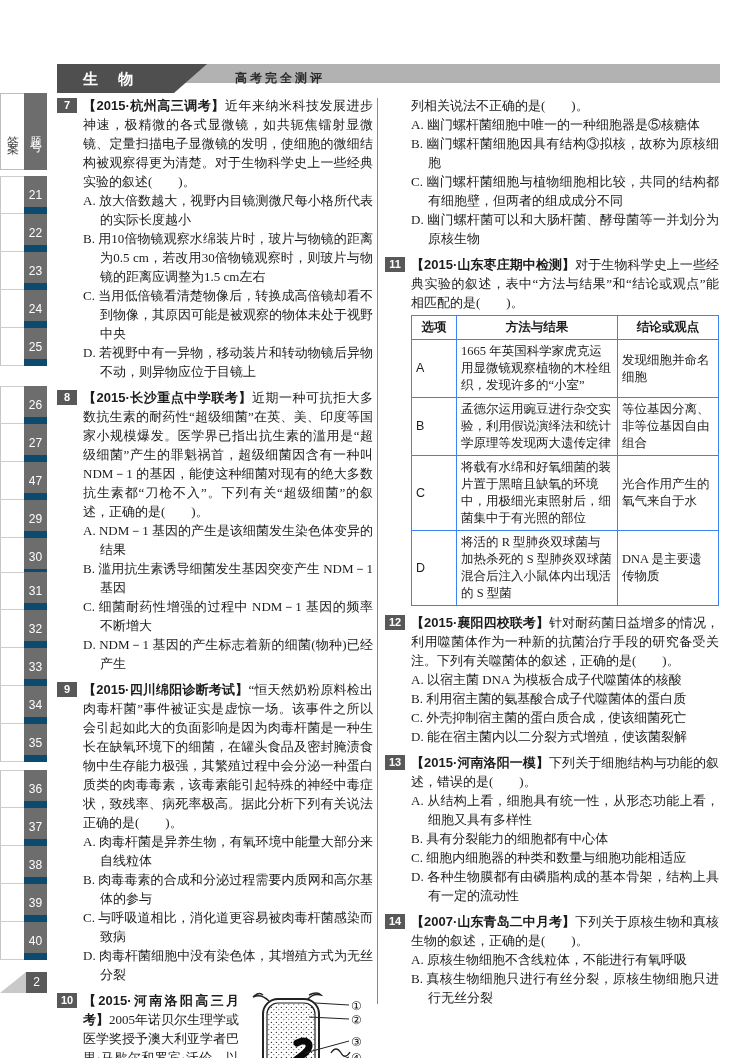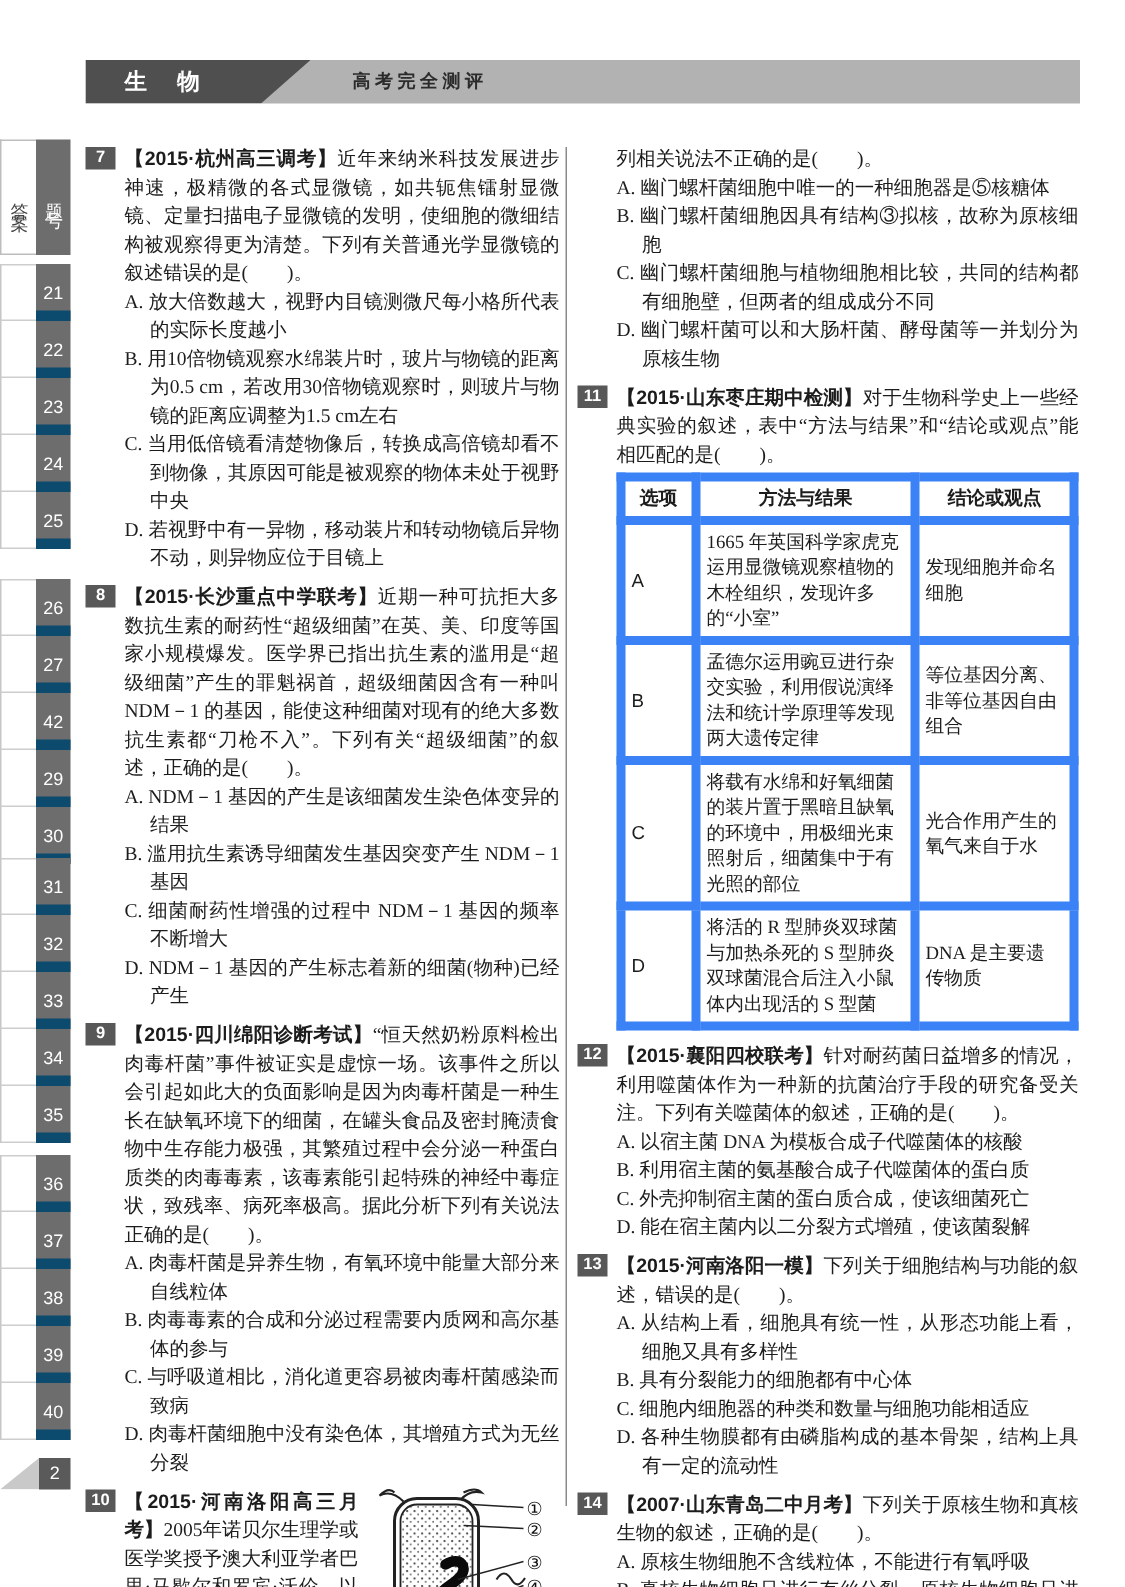--- a/index.html
+++ b/index.html
@@ -1,20 +1,20 @@
 <!DOCTYPE html>
 <html><head>
 <meta charset="utf-8">
 <style>
   html,body{margin:0;padding:0;background:#ffffff;}
   .page{position:relative;width:750px;height:1058px;background:#fff;overflow:hidden;
         font-family:"Liberation Serif","DejaVu Serif",serif;color:#1c1c1c;}
 
   
-  .hdr-bar{position:absolute;left:57px;top:40px;width:663px;height:29px;background:#b2b2b2;}
+  .hdr-bar{position:absolute;left:57px;top:64px;width:663px;height:19px;background:#b2b2b2;}
   .hdr-tab{position:absolute;left:0;top:0;width:150px;height:29px;background:#4f4f4f;
            clip-path:polygon(0 0,100% 0,78% 100%,0 100%);
            color:#fff;font-family:"Liberation Sans",sans-serif;font-weight:bold;font-size:15px;
            line-height:29px;padding-left:26px;letter-spacing:8px;box-sizing:border-box;}
   .hdr-title{position:absolute;left:178px;top:0;height:29px;line-height:29px;color:#2b2b2b;
            font-family:Liberation Sans, sans-serif;font-weight:bold;font-size:12px;letter-spacing:3px;}
 
   
   .sb-head{position:absolute;left:0;top:93px;width:47px;height:77px;display:flex;}
   .sb-head .ans{width:24px;height:100%;border:1px solid #bdbdbd;border-right:none;box-sizing:border-box;
@@ -47,21 +47,21 @@
           text-align:center;line-height:15px;}
   .qsrc{font-family:"Liberation Sans",sans-serif;font-weight:bold;}
   .stem{margin:0;}
   .opt{padding-left:17px;text-indent:-17px;margin:0;}
 
   
   .fig{float:right;width:128px;height:148px;margin:0 0 2px 6px;}
 
   
   table.exp{border-collapse:collapse;width:100%;margin-top:3px;font-size:12.5px;line-height:17px;}
-  table.exp th,table.exp td{border:6px solid #3b82f6;padding:3px 4px;vertical-align:middle;text-align:left;}
+  table.exp th,table.exp td{border:1px solid #3b82f6;padding:3px 4px;vertical-align:middle;text-align:left;}
   table.exp th{font-weight:bold;text-align:center;font-family:"Liberation Sans",sans-serif;font-size:12.5px;}
   td.optcol{text-align:center;width:36px;font-family:"Liberation Sans",sans-serif;}
   td.concol{width:92px;}
 </style>
 </head>
 <body>
 
 <div class="page">
 
   <div class="hdr-bar">
@@ -104,21 +104,21 @@
     <div class="sb-row">
         <div class="sb-ans"></div>
         <div class="sb-num">26</div>
       </div>
     <div class="sb-row">
         <div class="sb-ans"></div>
         <div class="sb-num">27</div>
       </div>
     <div class="sb-row">
         <div class="sb-ans"></div>
-        <div class="sb-num">42</div>
+        <div class="sb-num">47</div>
       </div>
     <div class="sb-row">
         <div class="sb-ans"></div>
         <div class="sb-num">29</div>
       </div>
     <div class="sb-row">
         <div class="sb-ans"></div>
         <div class="sb-num">30</div>
       </div>
   </div>
@@ -169,21 +169,21 @@
 
   <div class="pg-tri"></div>
   <div class="pg-num">2</div>
 
   <div class="col-divider"></div>
 
   <div class="col col-left">
 
     <div class="q">
       <span class="qbadge">7</span>
-      <p class="stem"><span class="qsrc">【2015·杭州高三调考】</span><span>近年来纳米科技发展进步神速，极精微的各式显微镜，如共轭焦镭射显微镜、定量扫描电子显微镜的发明，使细胞的微细结构被观察得更为清楚。下列有关普通光学显微镜的叙述错误的是(　　)。</span></p>
+      <p class="stem"><span class="qsrc">【2015·杭州高三调考】</span><span>近年来纳米科技发展进步神速，极精微的各式显微镜，如共轭焦镭射显微镜、定量扫描电子显微镜的发明，使细胞的微细结构被观察得更为清楚。对于生物科学史上一些经典实验的叙述(　　)。</span></p>
       <p class="opt"><span>A.</span> <span>放大倍数越大，视野内目镜测微尺每小格所代表的实际长度越小</span></p>
       <p class="opt"><span>B.</span> <span>用10倍物镜观察水绵装片时，玻片与物镜的距离为0.5 cm，若改用30倍物镜观察时，则玻片与物镜的距离应调整为1.5 cm左右</span></p>
       <p class="opt"><span>C.</span> <span>当用低倍镜看清楚物像后，转换成高倍镜却看不到物像，其原因可能是被观察的物体未处于视野中央</span></p>
       <p class="opt"><span>D.</span> <span>若视野中有一异物，移动装片和转动物镜后异物不动，则异物应位于目镜上</span></p>
     </div>
 
     <div class="q">
       <span class="qbadge">8</span>
       <p class="stem"><span class="qsrc">【2015·长沙重点中学联考】</span><span>近期一种可抗拒大多数抗生素的耐药性“超级细菌”在英、美、印度等国家小规模爆发。医学界已指出抗生素的滥用是“超级细菌”产生的罪魁祸首，超级细菌因含有一种叫 NDM－1 的基因，能使这种细菌对现有的绝大多数抗生素都“刀枪不入”。下列有关“超级细菌”的叙述，正确的是(　　)。</span></p>
       <p class="opt"><span>A.</span> <span>NDM－1 基因的产生是该细菌发生染色体变异的结果</span></p>

